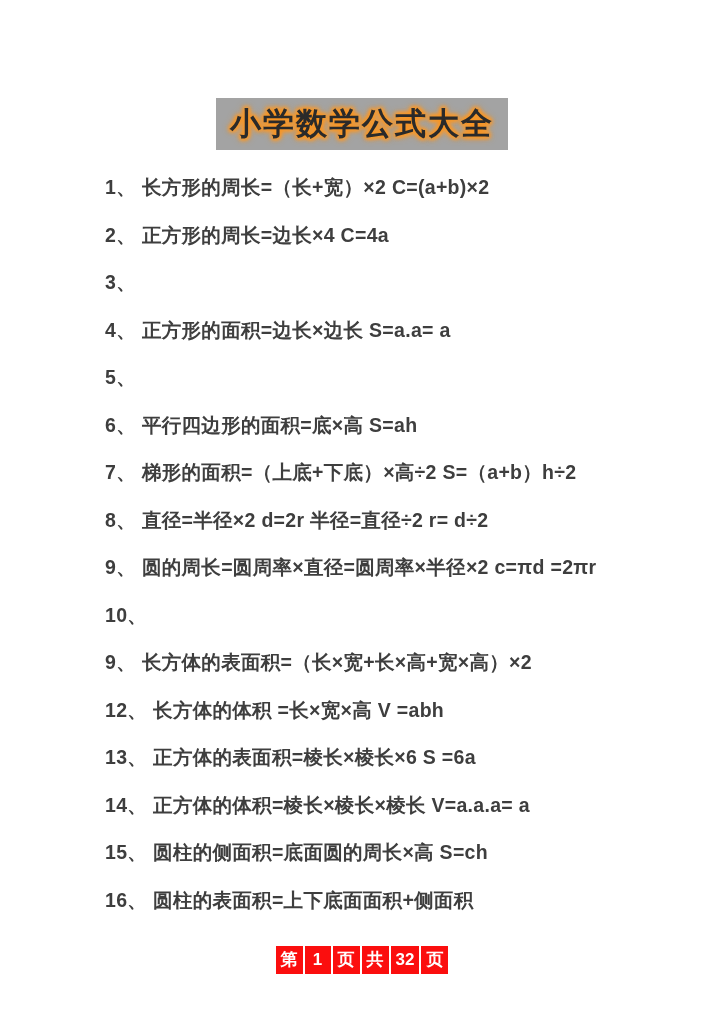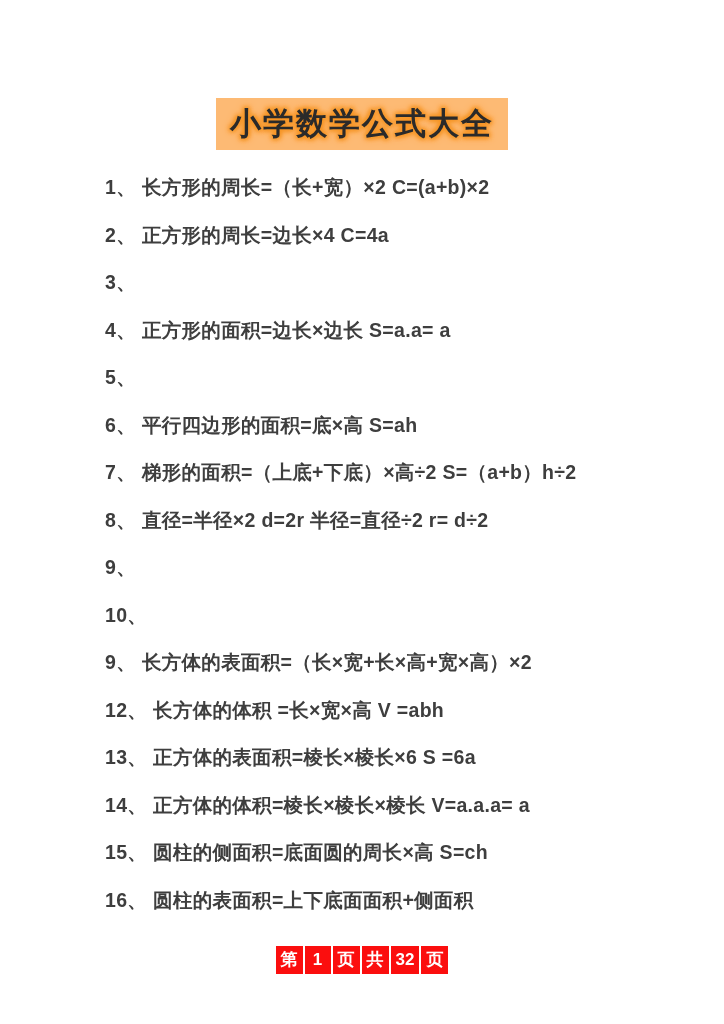--- a/index.html
+++ b/index.html
@@ -18,21 +18,21 @@
   
   .title-wrap {
     position: absolute;
     top: 98px;
     left: 0;
     width: 100%;
     text-align: center;
   }
   .doc-title {
     display: inline-block;
-    background: #fdba74;
+    background: #a3a3a3;
     color: #2a2a2a;
     font-size: 31px;
     font-weight: bold;
     letter-spacing: 2px;
     line-height: 1;
     padding: 10px 14px 11px 14px;
     text-shadow:
       0 0 5px #f69220,
       0 0 9px #f69220,
       1px 1px 4px #f7a03a,
@@ -127,20 +127,21 @@
     <span class="formula-text">梯形的面积=（上底+下底）×高÷2 S=（a+b）h÷2</span>
   </div>
 
   <div class="formula-item">
     <span class="formula-num">8、</span>
     <span class="formula-text">直径=半径×2 d=2r 半径=直径÷2 r= d÷2</span>
   </div>
 
   <div class="formula-item">
     <span class="formula-num">9、</span>
+    <span class="formula-text">圆的周长=圆周率×直径=圆周率×半径×2 c=πd =2πr</span>
   </div>
 
   <div class="formula-item">
     <span class="formula-num">10、</span>
   </div>
 
   <div class="formula-item">
     <span class="formula-num">9、</span>
     <span class="formula-text">长方体的表面积=（长×宽+长×高+宽×高）×2</span>
   </div>

